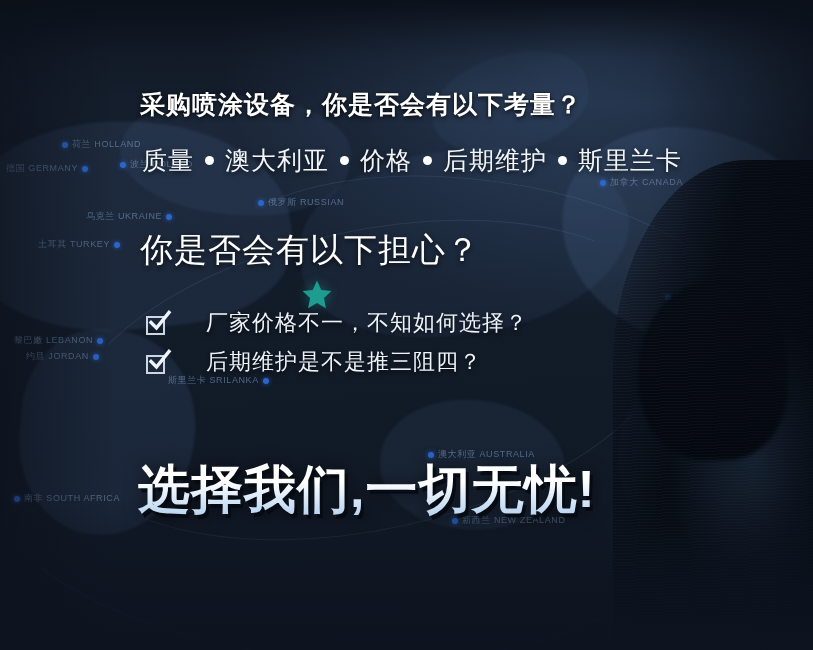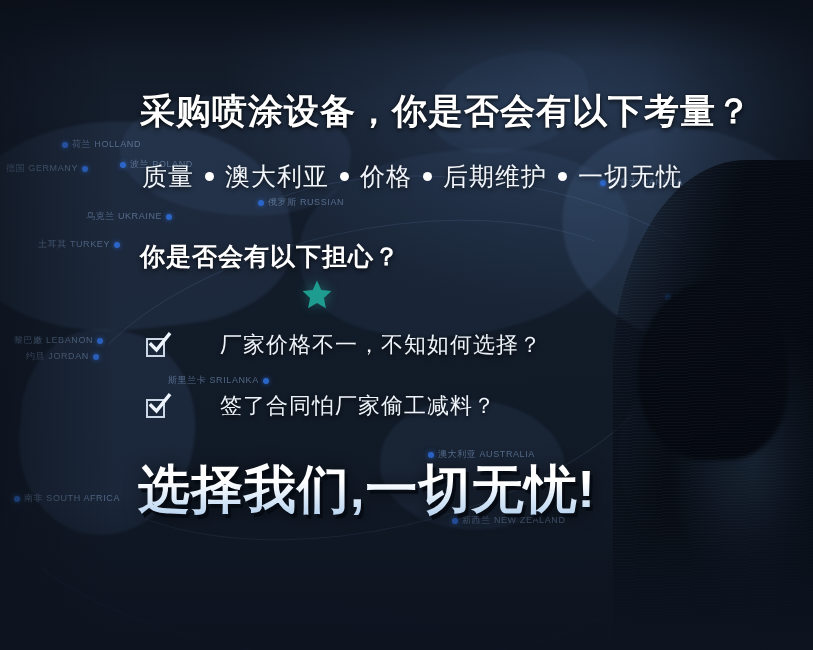--- a/index.html
+++ b/index.html
@@ -109,68 +109,67 @@
       linear-gradient(to right, rgba(10,15,24,0.55) 0%, rgba(10,15,24,0) 14%, rgba(10,15,24,0) 80%, rgba(6,10,17,0.55) 100%);
     pointer-events:none;
   }
 
   
   .content { position:absolute; inset:0; }
 
   .headline-main {
     position:absolute;
     left:140px; top:88px;
-    font-size:35px;
+    font-size:25px;
     font-weight:bold;
     color:#ffffff;
     letter-spacing:1px;
     text-shadow:0 2px 5px rgba(0,0,0,0.75), 0 0 2px rgba(0,0,0,0.6);
     white-space:nowrap;
   }
 
   .subline {
     position:absolute;
-    left:142px; top:160px;
+    left:142px; top:144px;
     font-size:25px;
     color:#f2f6fb;
     letter-spacing:1px;
     white-space:nowrap;
     text-shadow:0 2px 5px rgba(0,0,0,0.7);
     display:flex; align-items:center;
   }
   .subline .sep {
     display:inline-block;
     width:9px; height:9px;
     border-radius:50%;
     background:#ffffff;
     margin:0 11px;
     flex:none;
   }
 
   .headline-sub {
     position:absolute;
-    left:140px; top:240px;
-    font-size:25px;
-    font-weight:bold;
+    left:140px; top:228px;
+    font-size:33px;
+    font-weight:normal;
     color:#ffffff;
     letter-spacing:1px;
     text-shadow:0 2px 5px rgba(0,0,0,0.75);
     white-space:nowrap;
   }
 
   .checklist {
     position:absolute;
     left:146px; top:303px;
   }
   .check-row {
     display:flex;
     align-items:center;
     height:39px;
-    gap:48px;
-    margin-top:22px;
+    gap:34px;
   }
   .check-icon { width:26px; height:26px; position:relative; flex:none; }
   .check-icon .box {
     position:absolute; left:0; top:6px;
     width:19px; height:19px;
     border:2px solid #ccd7e6;
   }
   .check-icon .tick {
     position:absolute; left:2px; top:0;
     width:24px; height:24px;
@@ -293,21 +292,21 @@
 
     <div class="subline" id="subline">
         <span>质量</span>
         <span class="sep"></span>
         <span>澳大利亚</span>
         <span class="sep"></span>
         <span>价格</span>
         <span class="sep"></span>
         <span>后期维护</span>
         <span class="sep"></span>
-        <span>一切无忧</span>
+        <span>斯里兰卡</span>
       </div>
 
     <div class="headline-sub">你是否会有以下担心？</div>
 
     <div class="checklist" id="checklist">
         <div class="check-row">
           <span class="check-icon">
             <span class="box"></span>
             <svg class="tick" viewBox="0 0 24 24" aria-hidden="true">
               <path d="M3 12.5 L8.5 18 L21 2.5" fill="none" stroke="#eef4fb" stroke-width="3.4" stroke-linecap="square" stroke-linejoin="miter"></path>
@@ -315,20 +314,20 @@
           </span>
           <span class="check-text">厂家价格不一，不知如何选择？</span>
         </div>
         <div class="check-row">
           <span class="check-icon">
             <span class="box"></span>
             <svg class="tick" viewBox="0 0 24 24" aria-hidden="true">
               <path d="M3 12.5 L8.5 18 L21 2.5" fill="none" stroke="#eef4fb" stroke-width="3.4" stroke-linecap="square" stroke-linejoin="miter"></path>
             </svg>
           </span>
-          <span class="check-text">签了合同怕厂家偷工减料？</span>
+          <span class="check-text">后期维护是不是推三阻四？</span>
         </div>
       </div>
 
     <div class="headline-bottom">选择我们,一切无忧!</div>
 
   </div>
 </div>
 
 </body></html>

